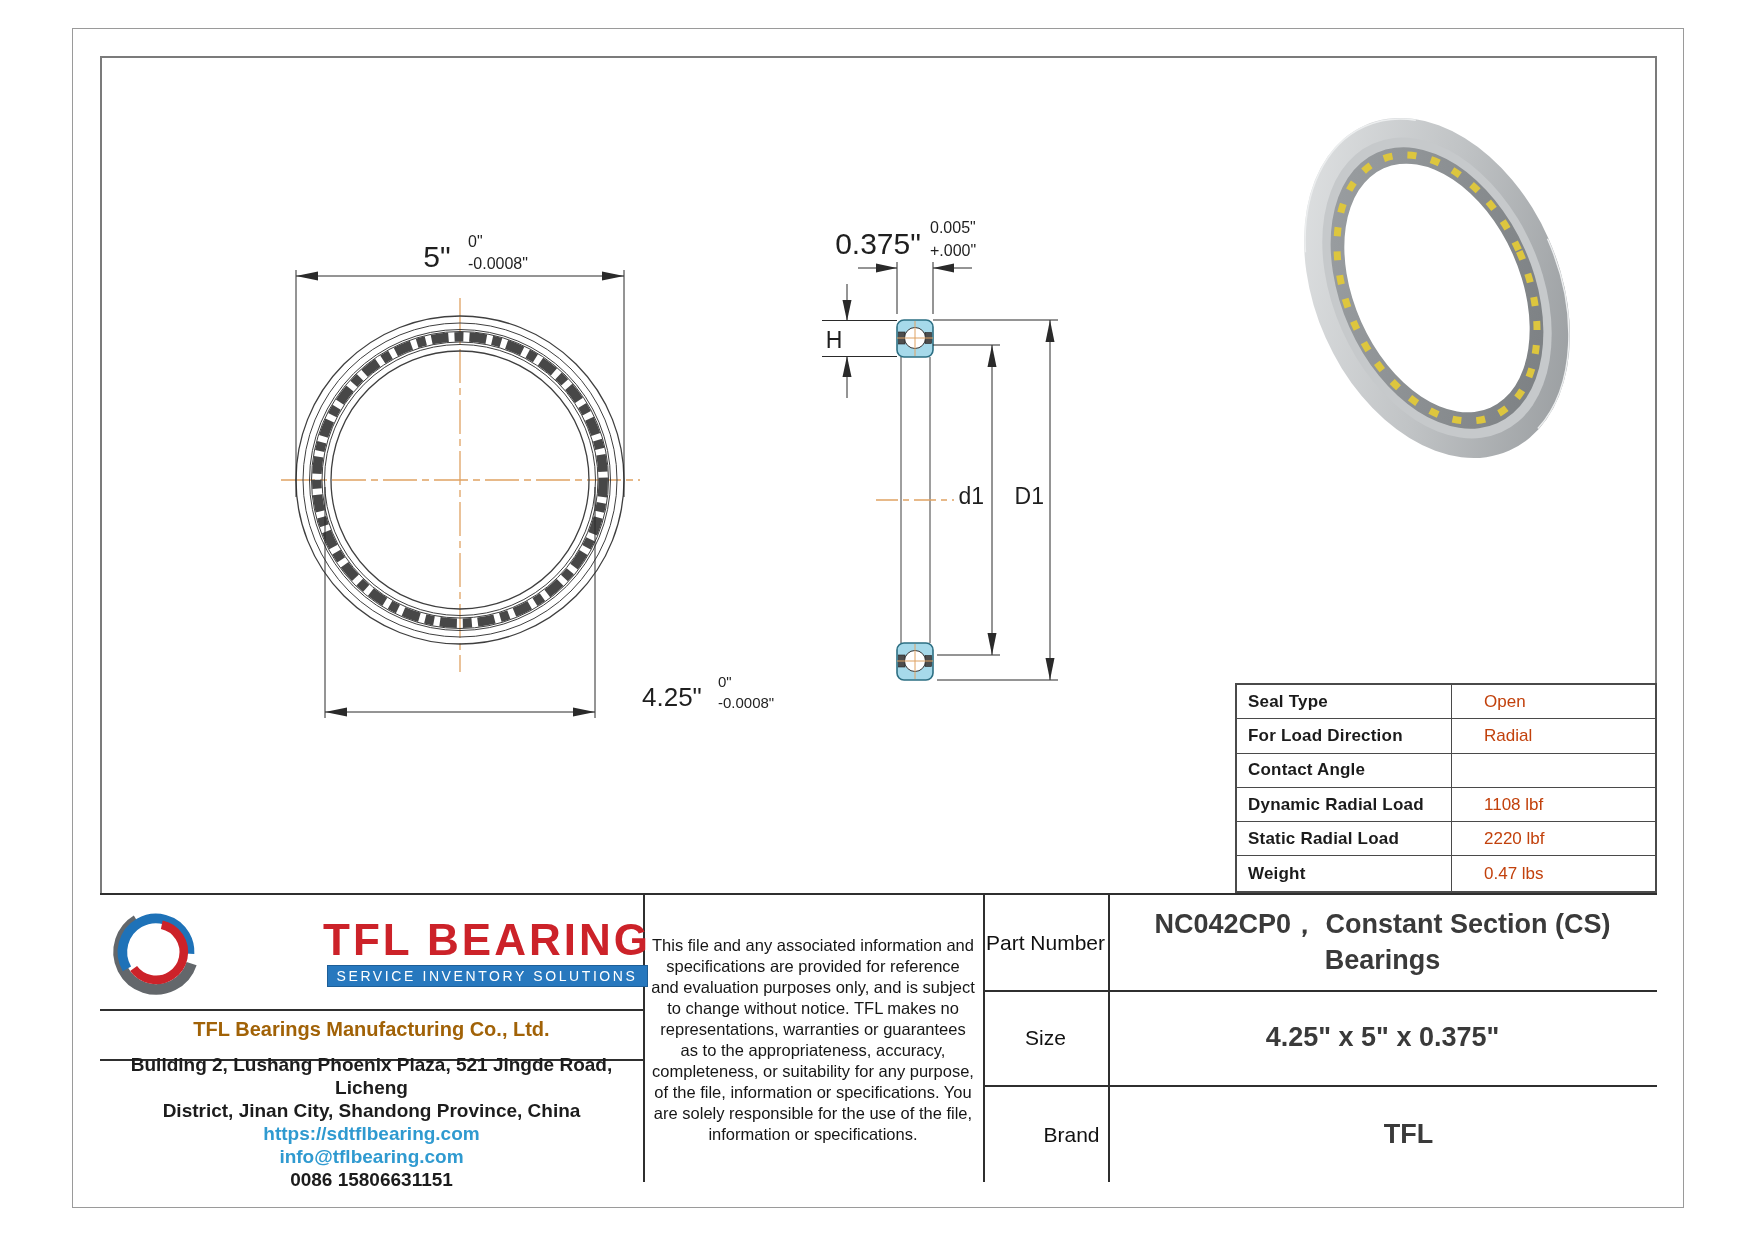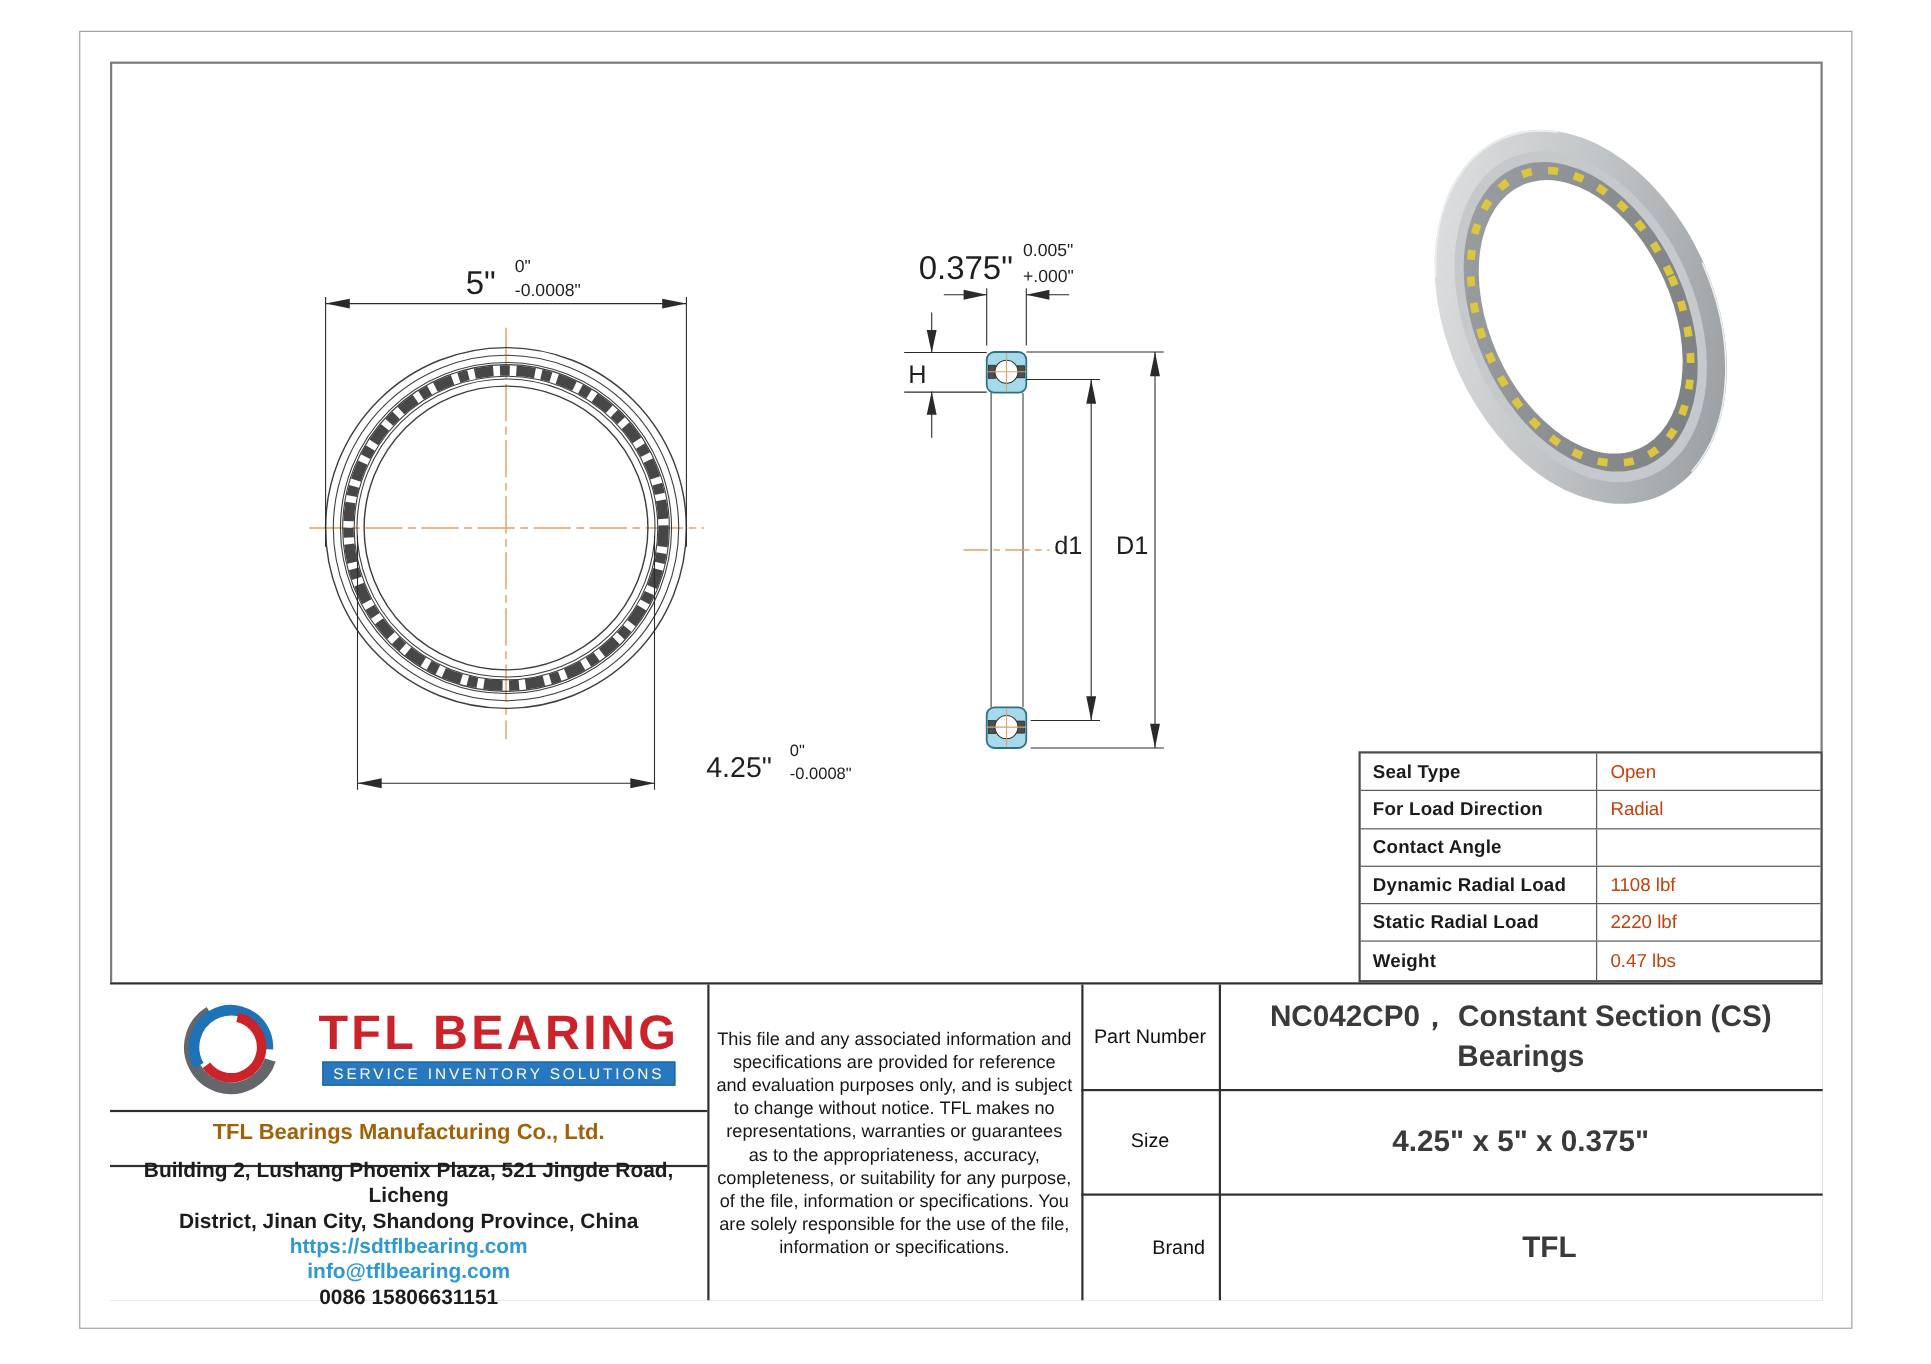--- a/index.html
+++ b/index.html
@@ -7,58 +7,58 @@
         font-family:"Liberation Sans", sans-serif;overflow:hidden;}
   .frame-outer{position:absolute;left:72px;top:28px;width:1612px;height:1180px;
         border:1px solid #9a9a9a;box-sizing:border-box;}
   .frame-inner{position:absolute;left:100px;top:56px;width:1557px;height:1126px;
         border:2px solid #7b7b7b;box-sizing:border-box;}
   svg text{font-family:"Liberation Sans", sans-serif;fill:#1f1f1f;}
 
   
   .spec-table{position:absolute;left:1235px;top:683px;width:422px;height:210px;
         border:2px solid #4a4a4a;box-sizing:border-box;background:#fff;}
-  .spec-row{display:flex;height:34.3px;border-bottom:1px solid #4a4a4a;box-sizing:border-box;}
+  .spec-row{display:flex;height:34.3px;border-bottom:1px solid #4a4a4a;box-sizing:border-box;gap:20px;}
   .spec-row:last-child{border-bottom:none;}
   .spec-label{width:215px;border-right:1px solid #4a4a4a;box-sizing:border-box;
         display:flex;align-items:center;padding-left:11px;
         font-size:17px;font-weight:700;color:#1b1b1b;letter-spacing:.2px;}
   .spec-value{flex:1;display:flex;align-items:center;padding-left:12px;
         font-size:17px;color:#c2410c;}
 
   
   .titleblock{position:absolute;left:100px;top:893px;width:1557px;height:289px;
         border-top:2px solid #2f2f2f;box-sizing:border-box;background:#fff;}
   .tb-line{position:absolute;pointer-events:none;}
   .v1{left:543px;top:0;bottom:0;border-left:2px solid #2f2f2f;}
   .v2{left:883px;top:0;bottom:0;border-left:2px solid #2f2f2f;}
   .v3{left:1008px;top:0;bottom:0;border-left:2px solid #2f2f2f;}
   .hL1{left:0;width:543px;top:114px;border-top:2px solid #2f2f2f;}
   .hL2{left:0;width:543px;top:164px;border-top:2px solid #2f2f2f;}
   .hR1{left:883px;right:0;top:95px;border-top:2px solid #2f2f2f;}
   .hR2{left:883px;right:0;top:190px;border-top:2px solid #2f2f2f;}
 
-  .logo-cell{position:absolute;left:18px;top:0;width:543px;height:114px;
-        display:flex;align-items:center;justify-content:center;gap:32px;}
+  .logo-cell{position:absolute;left:8px;top:0;width:543px;height:114px;
+        display:flex;align-items:center;justify-content:space-between;gap:32px;}
   .logo-text-wrap{display:flex;flex-direction:column;align-items:center;}
   .logo-brand{font-size:44px;font-weight:700;color:#cc2229;letter-spacing:3px;line-height:44px;white-space:nowrap;}
   .logo-tagline{margin-top:3px;background:#2778be;color:#ffffff;font-size:14px;font-weight:400;
         letter-spacing:2.6px;padding:2px 9px;white-space:nowrap;border:1px solid #1d5e97;}
   .company-cell{position:absolute;left:0;top:114px;width:543px;height:40px;
         display:flex;align-items:center;justify-content:center;
         font-size:20px;font-weight:700;color:#a16207;}
   .address-cell{position:absolute;left:0;top:164px;width:543px;height:125px;
         display:flex;flex-direction:column;align-items:center;justify-content:center;
         font-size:19px;font-weight:700;color:#1c1c1c;line-height:23px;text-align:center;}
   .link{color:#2f9ad0;text-decoration:none;font-weight:700;}
   .disclaimer-cell{position:absolute;left:543px;top:0;width:340px;height:289px;
         display:flex;align-items:center;justify-content:flex-end;box-sizing:border-box;padding:0 8px;}
   .disclaimer-text{font-size:16.5px;color:#161616;line-height:21px;text-align:center;}
   .pf-label{position:absolute;left:883px;width:125px;display:flex;align-items:center;justify-content:center;
-        font-size:18px;color:#111;white-space:nowrap;}
+        font-size:21px;color:#111;white-space:nowrap;}
   .pf-value{position:absolute;left:1008px;width:549px;display:flex;align-items:center;justify-content:center;
         font-size:27px;font-weight:700;color:#3a3a3a;text-align:center;}
   .pf-r1{top:0;height:95px;}
   .pf-r2{top:95px;height:95px;}
   .pf-r3{top:190px;height:99px;margin-left:26px;}
   .pf-value .inner{max-width:480px;line-height:1.3;}
 </style>
 </head>
 <body>
 

